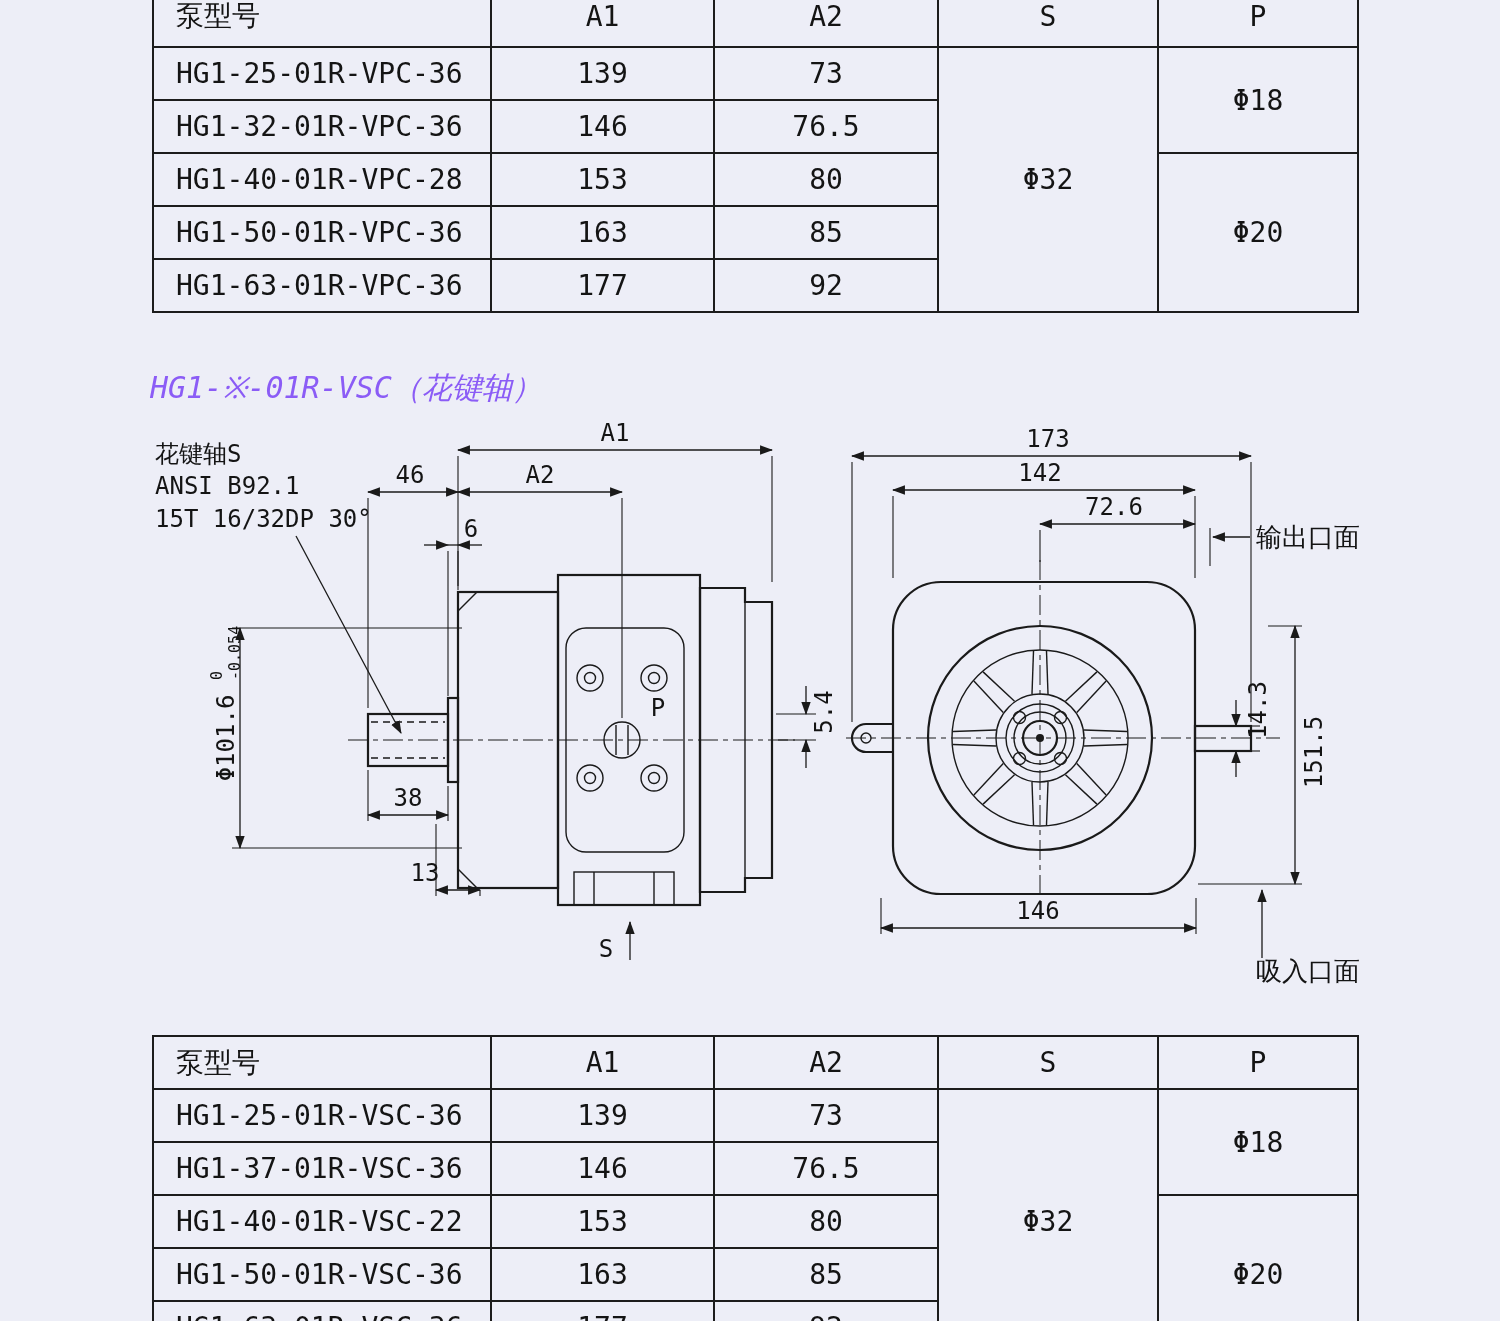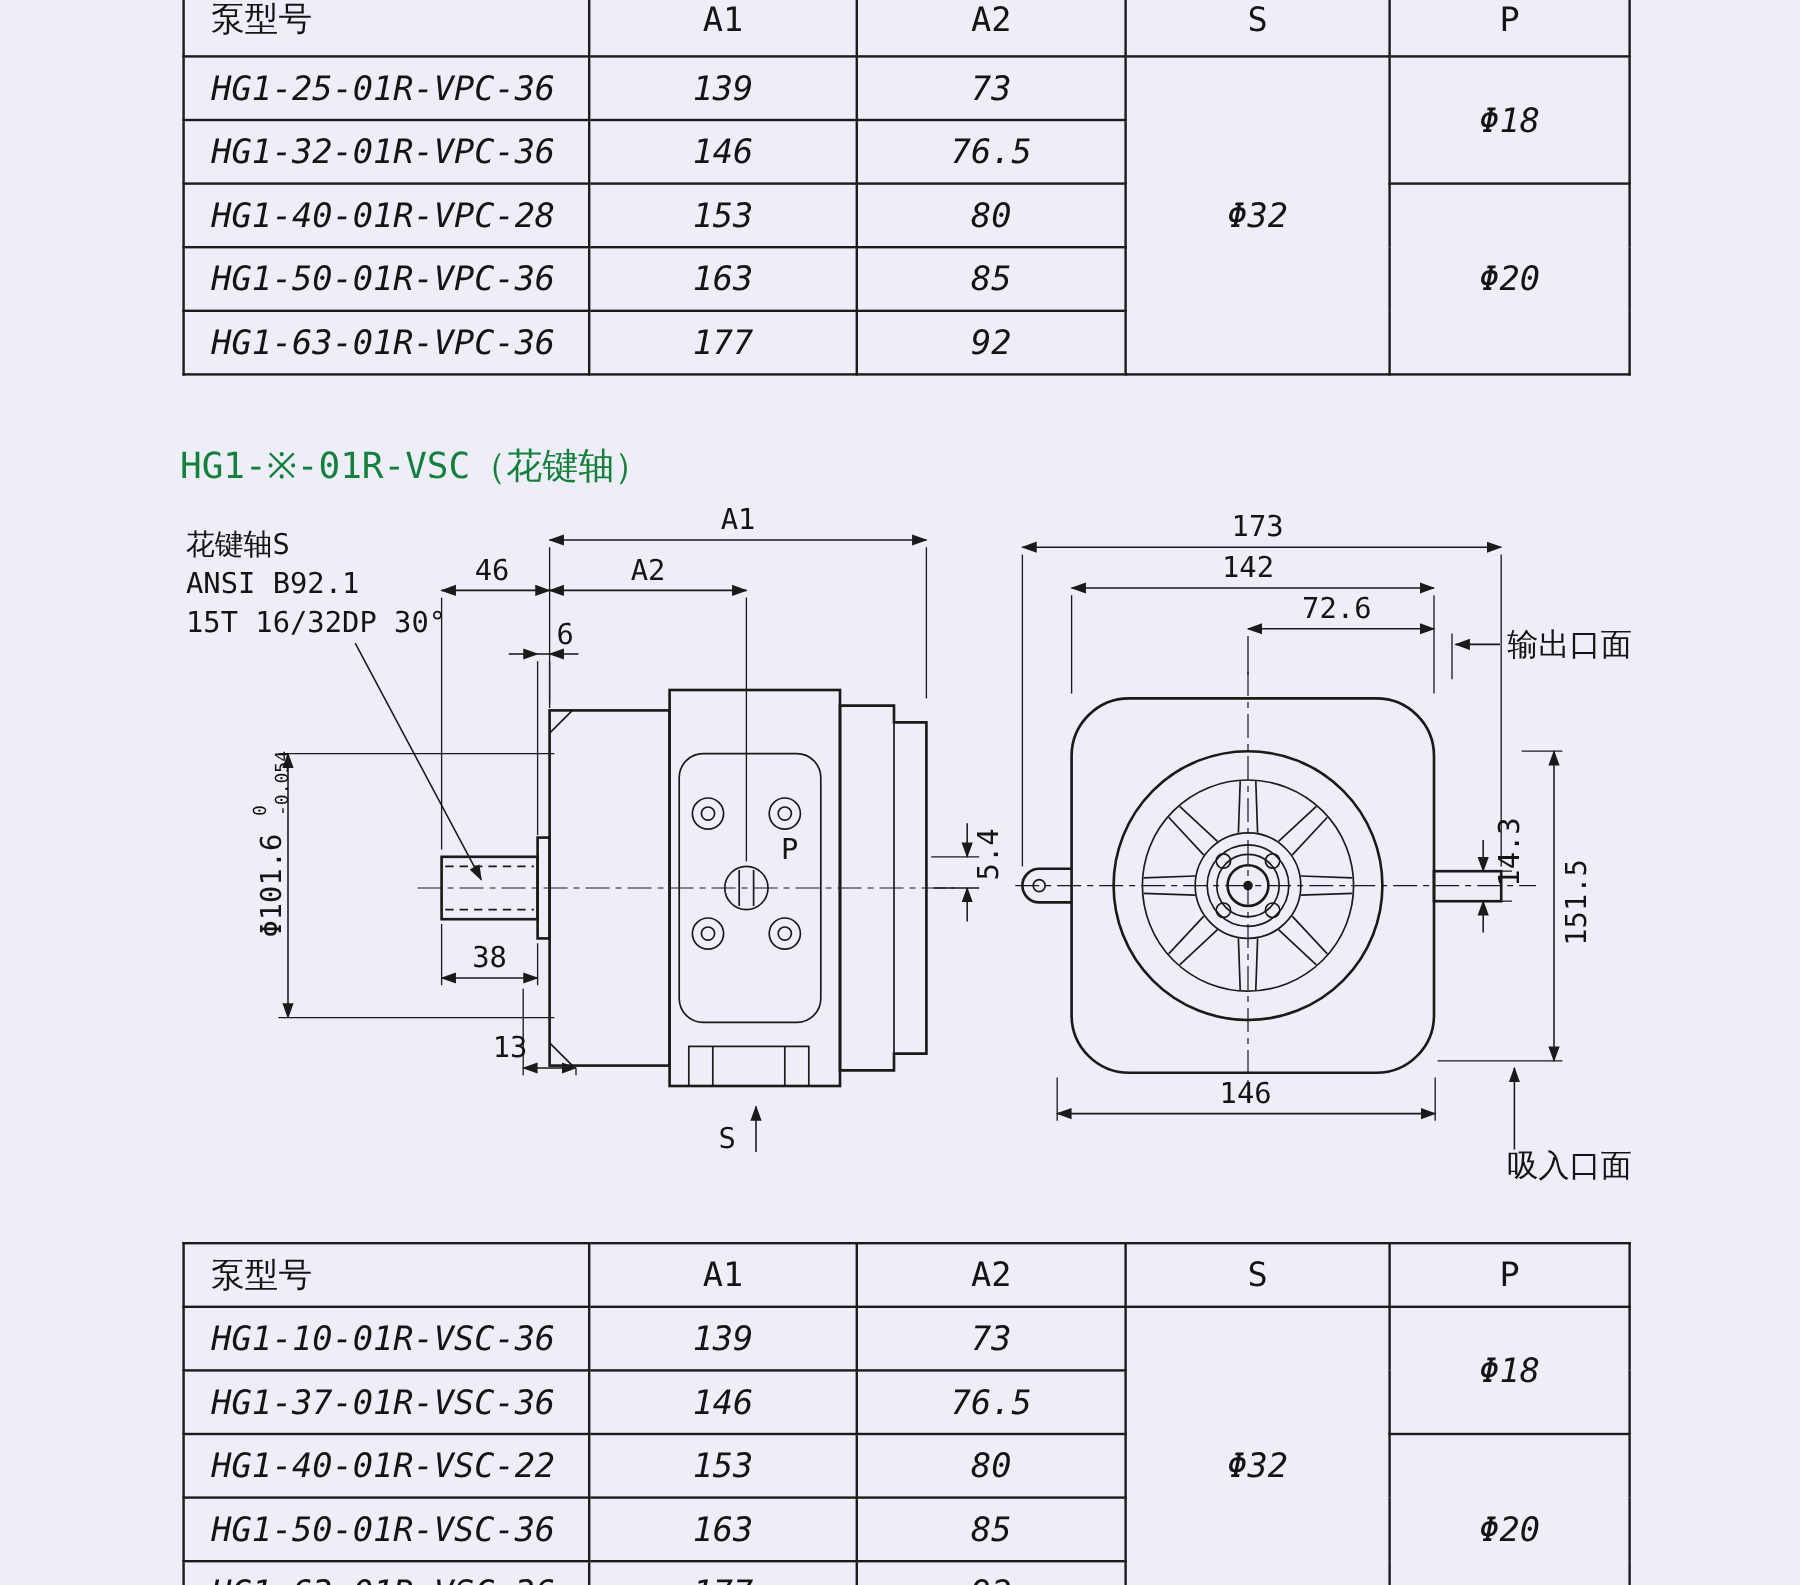--- a/index.html
+++ b/index.html
@@ -21,26 +21,26 @@
     border:2px solid #1c1c1c;
     text-align:center;vertical-align:middle;
     font-weight:normal;padding:0;
     overflow:hidden;white-space:nowrap;
   }
   table.spec .model{text-align:left;padding-left:22px;}
   .t-top{top:-16px;}
   .t-top tr.hdr{height:62px;}
   .t-bot{top:1035px;}
   .t-bot tr.hdr{height:53px;}
-  table.spec tr.row{height:53px;font-style:italic;}
+  table.spec tr.row{height:53px;}
 
   
   .sec-heading{
     position:absolute;left:150px;top:366px;
-    font-size:30px;color:#15803d;letter-spacing:0;
+    font-size:30px;color:#8b5cf6;letter-spacing:0;font-style:italic;
   }
 
   
   .drawing{position:absolute;left:0;top:420px;}
   .obj{fill:none;stroke:#1a1a1a;stroke-width:2.2;}
   .obj1{fill:none;stroke:#1a1a1a;stroke-width:1.4;}
   .dim{fill:none;stroke:#1a1a1a;stroke-width:1.3;}
   .ext{fill:none;stroke:#1a1a1a;stroke-width:1.1;}
   .cl{fill:none;stroke:#1a1a1a;stroke-width:1;stroke-dasharray:20 5 5 5;}
   .dash{stroke-dasharray:7 5;}
@@ -301,21 +301,21 @@
     </colgroup>
     <tbody>
         <tr class="hdr">
       <th class="model">泵型号</th>
       <th>A1</th>
       <th>A2</th>
       <th>S</th>
       <th>P</th>
     </tr>
     <tr class="row">
-      <td class="model">HG1-10-01R-VSC-36</td>
+      <td class="model">HG1-25-01R-VSC-36</td>
       <td>139</td>
       <td>73</td>
       <td rowspan="5">Φ32</td>
       <td rowspan="2">Φ18</td>
     </tr>
     <tr class="row">
       <td class="model">HG1-37-01R-VSC-36</td>
       <td>146</td>
       <td>76.5</td>
     </tr>

